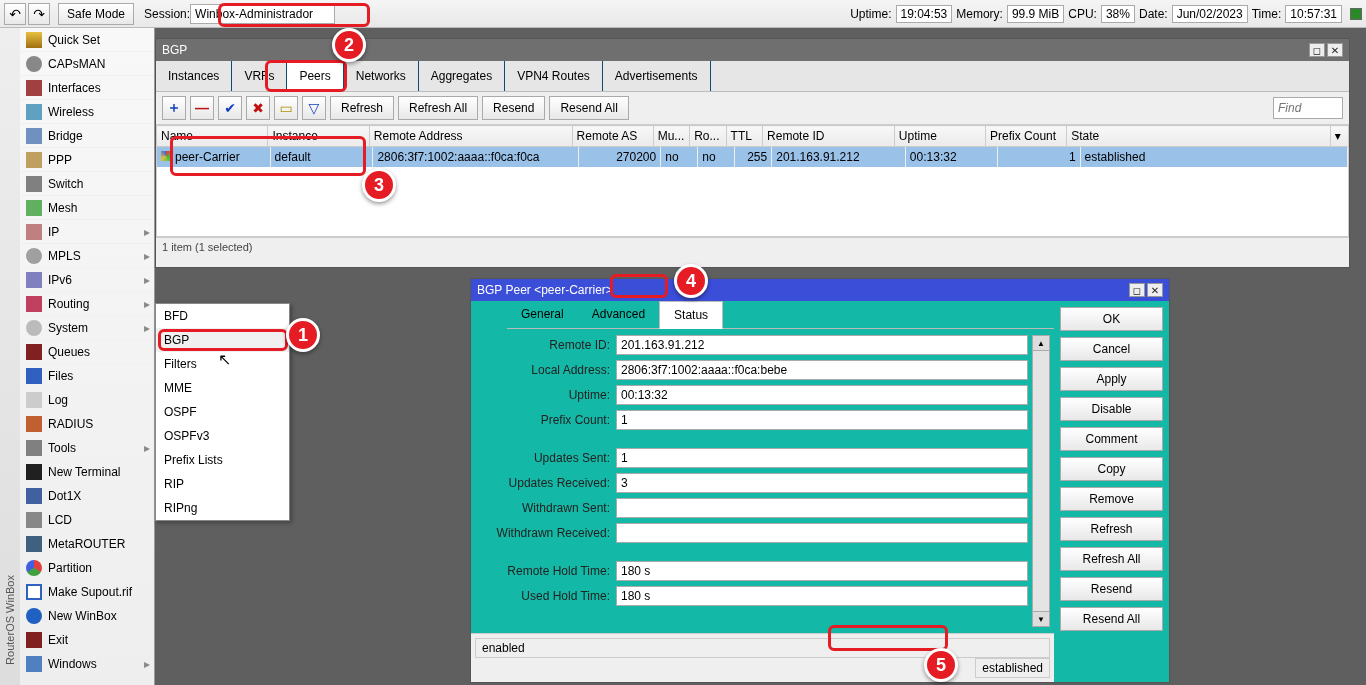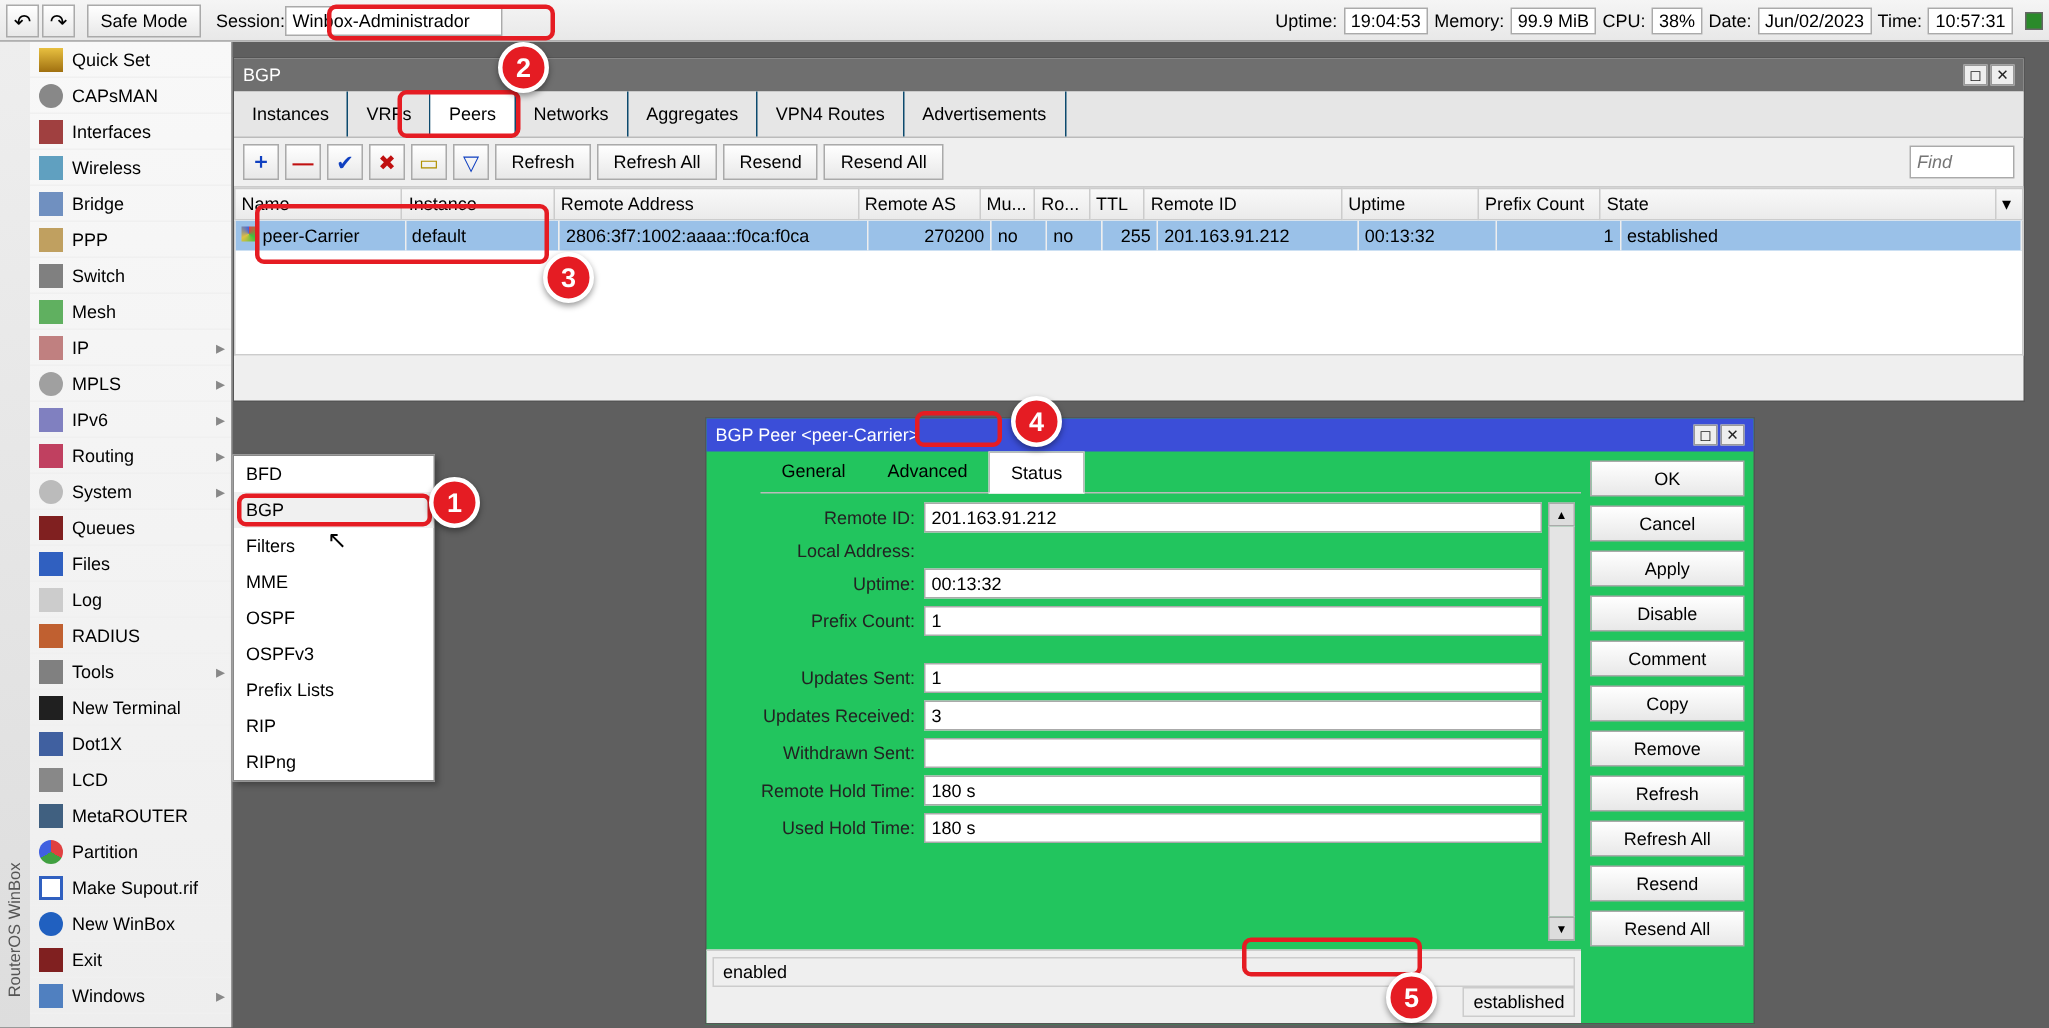--- a/index.html
+++ b/index.html
@@ -48,21 +48,21 @@
 .find-input { margin-left: auto; height: 22px; width: 70px; border: 1px solid #aaa; padding: 0 4px; font-style: italic; color: #8b5cf6; }
 
 .bgp-grid { width: 100%; border-collapse: collapse; font-size: 11px; }
 .bgp-grid th { background: linear-gradient(#f8f8f8,#eaeaea); border: 1px solid #ccc; padding: 3px 4px; text-align: left; font-weight: normal; }
 .bgp-grid td { padding: 3px 4px; border-right: 1px solid #eee; }
 .bgp-grid tr.selected td { background: #9ac1e8; margin-left: 16px; }
 .grid-body { height: 90px; background: #fff; overflow: auto; border: 1px solid #ccc; border-top: none; }
 .bgp-status { padding: 3px 6px; background: #efefef; font-size: 11px; color: #444; border-top: 1px solid #ccc; }
 
 
-.peer-window { position: absolute; left: 470px; top: 250px; width: 700px; height: 405px; background: #22c55e; border: 1px solid #555; }
+.peer-window { position: absolute; left: 470px; top: 250px; width: 700px; height: 405px; background: #14b8a6; border: 1px solid #555; }
 .peer-title { height: 22px; background: #3b4ed8; color: #fff; display: flex; align-items: center; padding: 0 6px; font-size: 11px; }
 .peer-title .win-controls { margin-left: auto; display: flex; gap: 2px; }
 .peer-body { display: flex; height: calc(100% - 22px); }
 .peer-left { flex: 1; display: flex; flex-direction: column; }
 .peer-right { width: 115px; padding: 6px; display: flex; flex-direction: column; gap: 6px; }
 .peer-btn { height: 24px; border: 1px solid #aaa; background: linear-gradient(#fff,#e8e8e8); display: flex; align-items: center; justify-content: center; cursor: pointer; }
 
 .peer-tabs { display: flex; border-bottom: 1px solid #bbb; margin-left: 36px; }
 .peer-tab { padding: 6px 14px; cursor: pointer; }
 .peer-tab.active { background: #fff; border: 1px solid #bbb; border-bottom: 1px solid #fff; margin-bottom: -1px; }
@@ -322,20 +322,21 @@
               <td>no</td>
               <td style="text-align: right;">255</td>
               <td>201.163.91.212</td>
               <td>00:13:32</td>
               <td style="text-align: right;">1</td>
               <td>established</td>
             </tr>
         </tbody>
       </table>
     </div>
+    <div class="bgp-status">1 item (1 selected)</div>
   </div>
 
   <div class="peer-window">
     <div class="peer-title">
       <span>BGP Peer &lt;peer-Carrier&gt;</span>
       <div class="win-controls">
         <div class="win-ctrl">◻</div>
         <div class="win-ctrl">✕</div>
       </div>
     </div>
@@ -347,39 +348,44 @@
             <div class="peer-tab active">Status</div>
           </div>
         <div class="peer-form">
           <div class="form-rows" id="peer-form">
               <div class="form-row">
                 <div class="form-label">Remote ID:</div>
                 <input class="form-input" value="201.163.91.212" readonly="" style="">
               </div>
               <div class="form-row">
                 <div class="form-label">Local Address:</div>
+                <input class="form-input" value="2806:3f7:1002:aaaa::f0ca:bebe" readonly="" style="">
               </div>
               <div class="form-row">
                 <div class="form-label">Uptime:</div>
                 <input class="form-input" value="00:13:32" readonly="" style="">
               </div>
               <div class="form-row" style="margin-bottom: 18px;">
                 <div class="form-label">Prefix Count:</div>
                 <input class="form-input" value="1" readonly="" style="">
               </div>
               <div class="form-row">
                 <div class="form-label">Updates Sent:</div>
                 <input class="form-input" value="1" readonly="" style="">
               </div>
               <div class="form-row">
                 <div class="form-label">Updates Received:</div>
                 <input class="form-input" value="3" readonly="" style="">
               </div>
               <div class="form-row">
                 <div class="form-label">Withdrawn Sent:</div>
+                <input class="form-input" value="" readonly="" style="">
+              </div>
+              <div class="form-row" style="margin-bottom: 18px;">
+                <div class="form-label">Withdrawn Received:</div>
                 <input class="form-input" value="" readonly="" style="">
               </div>
               <div class="form-row">
                 <div class="form-label">Remote Hold Time:</div>
                 <input class="form-input" value="180 s" readonly="" style="">
               </div>
               <div class="form-row">
                 <div class="form-label">Used Hold Time:</div>
                 <input class="form-input" value="180 s" readonly="" style="">
               </div>

